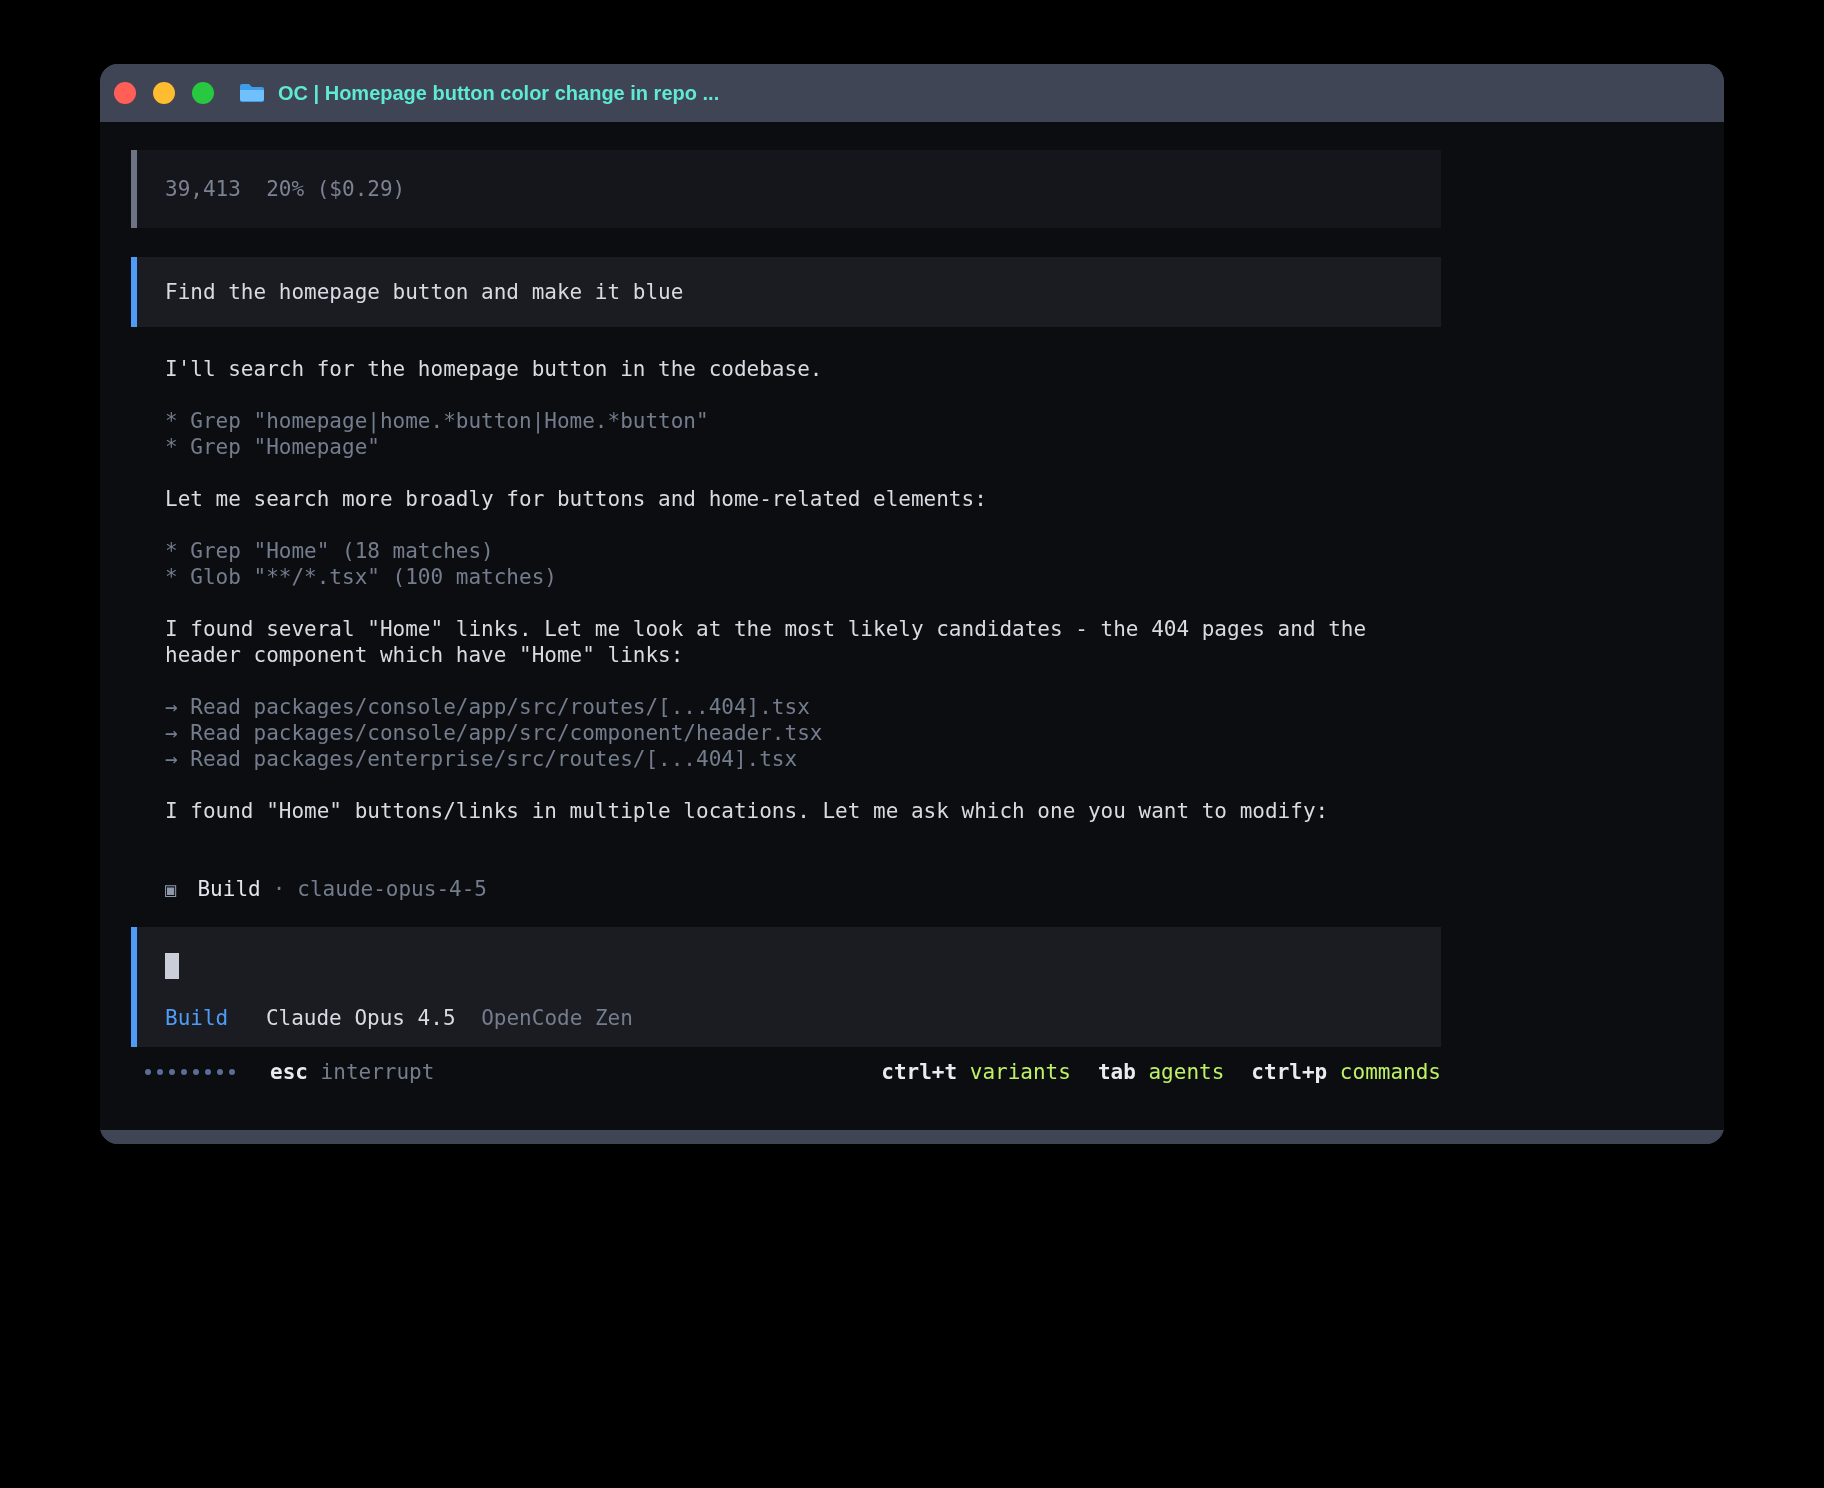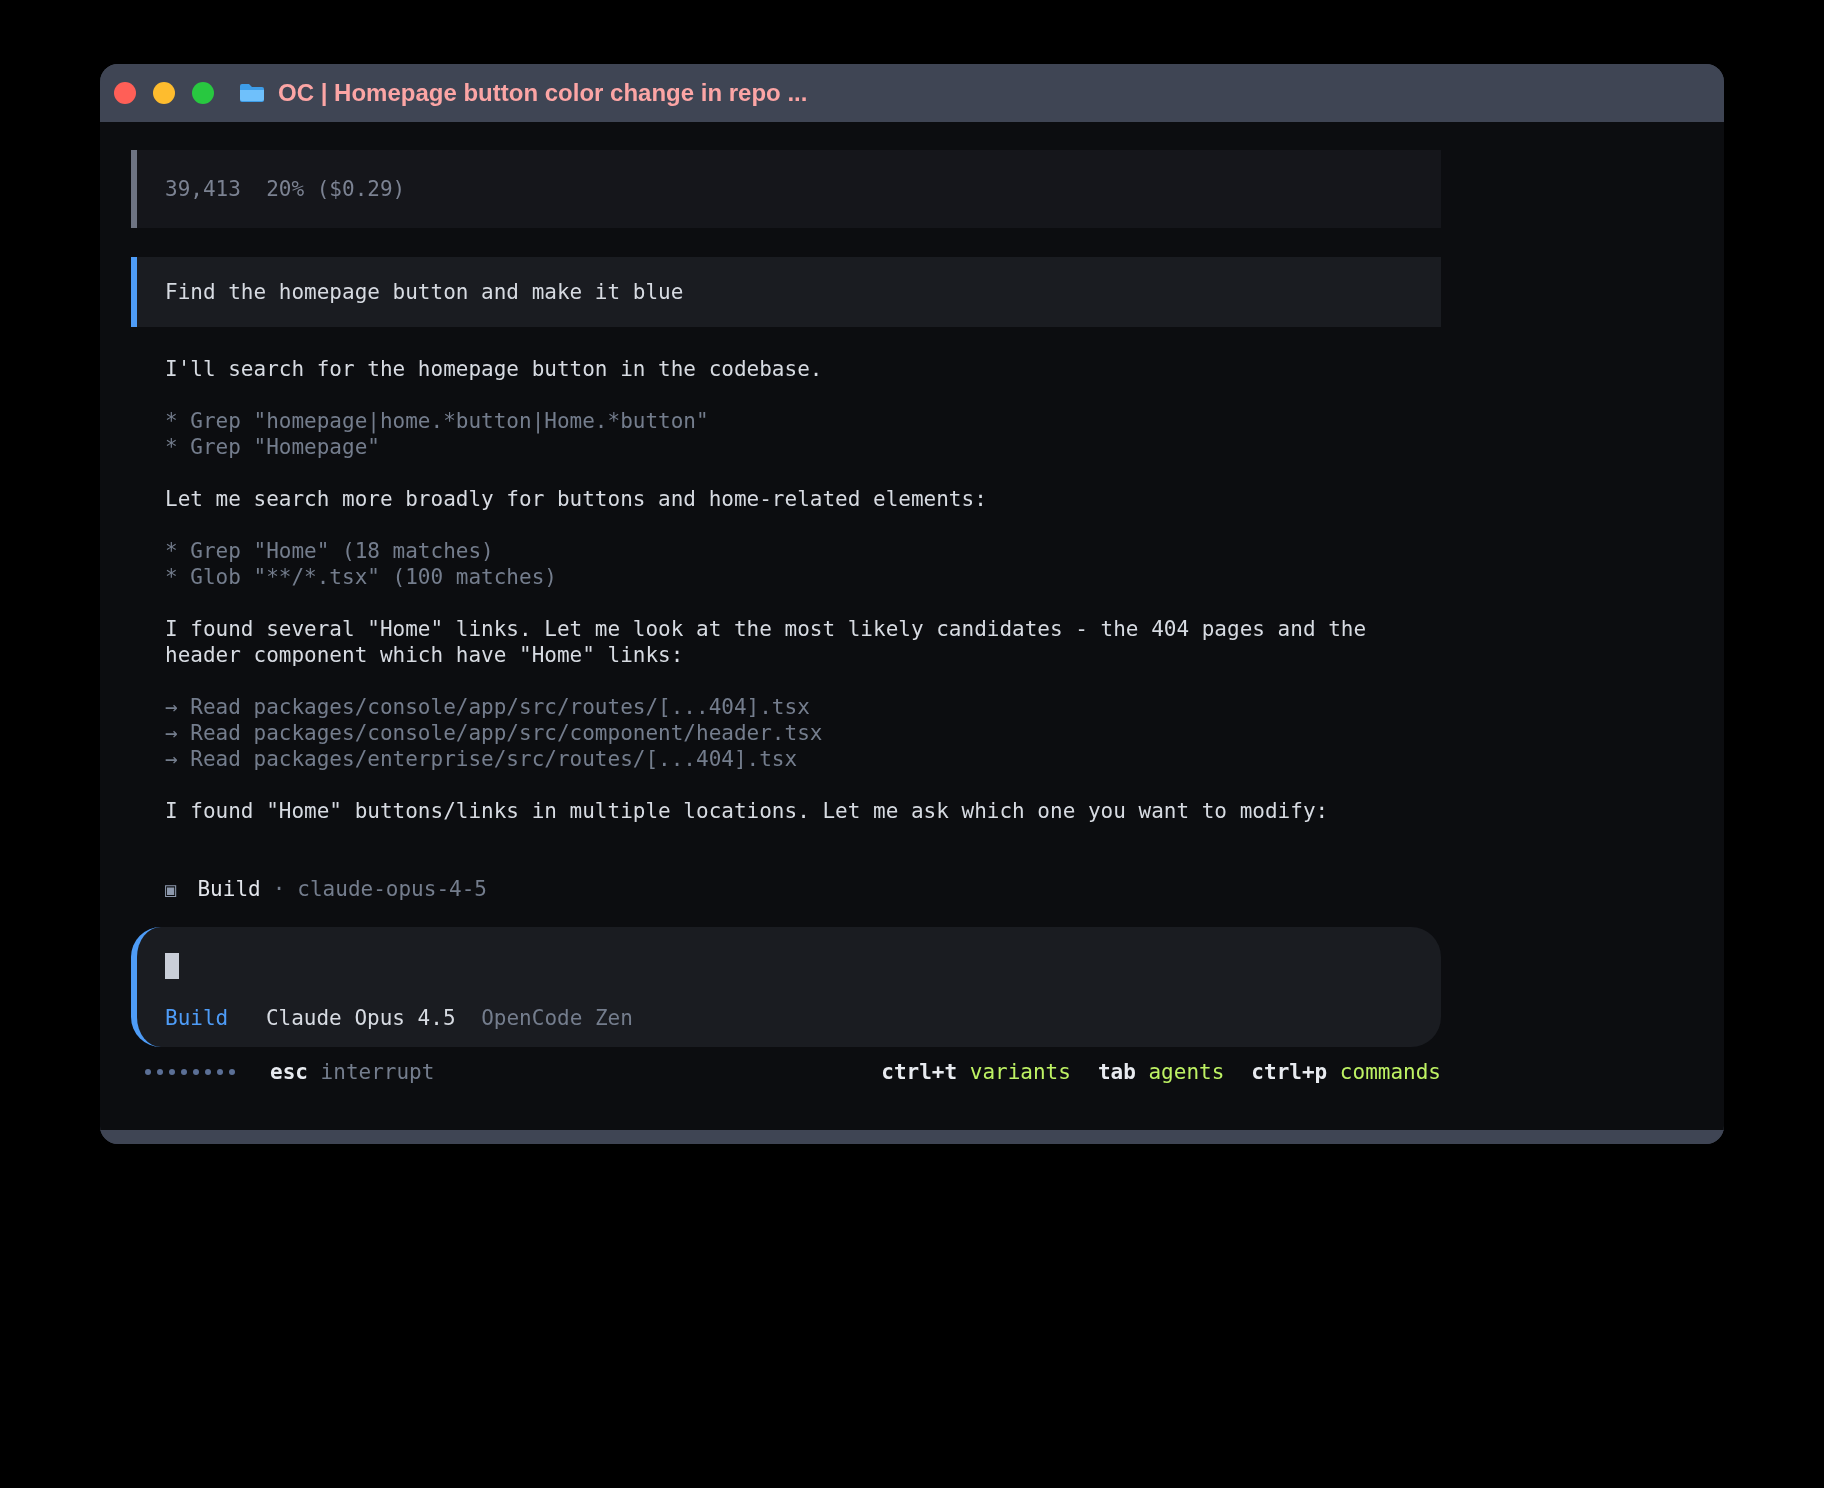--- a/index.html
+++ b/index.html
@@ -32,22 +32,22 @@
   .lights { display: flex; gap: 17px; }
   .light { width: 22px; height: 22px; border-radius: 50%; }
   .light-red    { background: #ff5f57; }
   .light-yellow { background: #febc2e; }
   .light-green  { background: #28c840; }
   .title-group { display: flex; align-items: center; margin-left: 24px; gap: 12px; }
   .folder-icon svg { display: block; }
   .window-title {
     font-family: "Liberation Sans", sans-serif;
     font-weight: bold;
-    font-size: 24px;
-    color: #fca5a5;
+    font-size: 20px;
+    color: #5eead4;
     white-space: nowrap;
   }
   
   .terminal {
     flex: 1 1 auto;
     background: #0c0d10;
     padding: 28px 0 0 31px;
     overflow: hidden;
     font-size: 21px;
     line-height: 26px;
@@ -91,21 +91,20 @@
   .agent-line { display: flex; align-items: center; }
   .agent-icon { color: #8d98ac; font-size: 19px; margin-right: 21px; }
   .agent-name { color: #e2e5eb; margin-right: 12px; }
   .agent-sep  { margin-right: 12px; }
 
   .input-block {
     margin-top: 25px;
     background: #1a1c21;
     border-left: 6px solid #4e9cf7;
     padding: 26px 28px 16px 28px;
-    border-radius: 30px;
   }
   .cursor-line { height: 26px; }
   .cursor { display: inline-block; width: 14px; height: 26px; background: #c9ced8; vertical-align: top; }
   .input-blank { height: 26px; }
   .model-line { height: 26px; white-space: nowrap; }
   .input-mode  { color: #4e9cf7; margin-right: 25px; }
   .input-model { color: #d7dbe2; margin-right: 13px; }
 
   .status-bar {
     margin-top: 12px;

